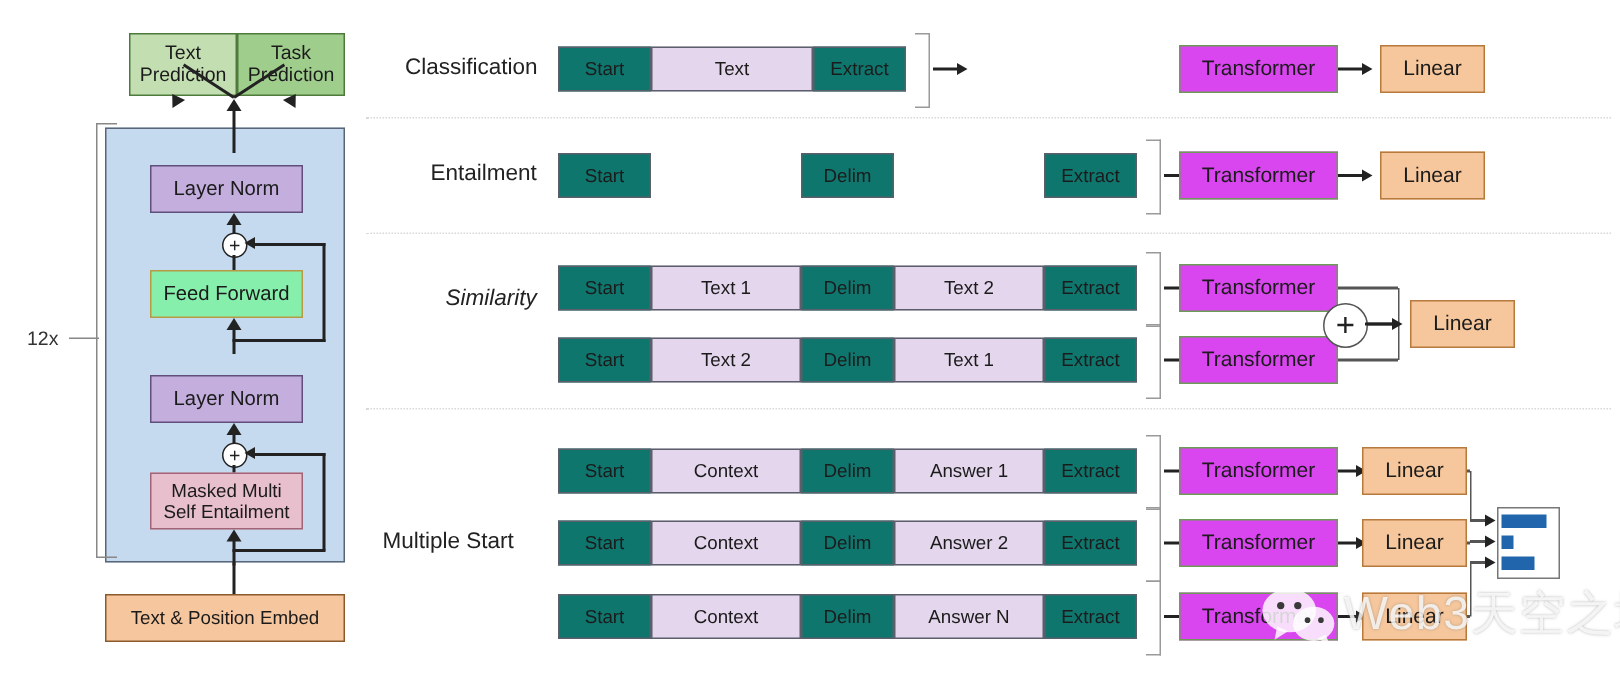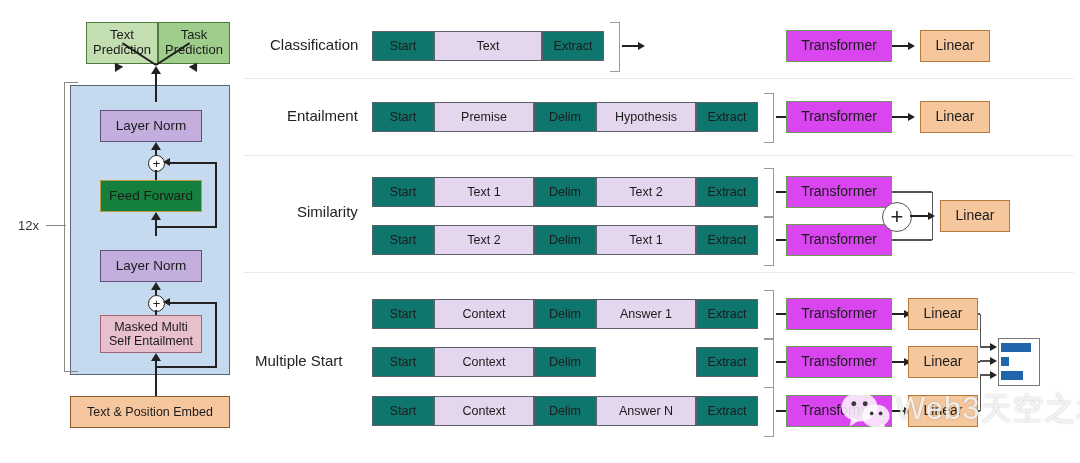--- a/index.html
+++ b/index.html
@@ -14,21 +14,21 @@
   .tok{border:1.4px solid #5a5f6b;font-size:12.5px;color:#1b1b1b;}
   .blue{background:#0f766e;}
   .purp{background:#e4d6ec;}
   .green{background:#d946ef;border-color:#6c9b57;}
   .orange{background:#f6c79c;border-color:#b7793c;}
 
   
   #left-panel{left:70px;top:85px;width:160px;height:290px;background:#c5d9ef;
               border:1.6px solid #5a6678;}
   .lnorm{background:#c3aede;border-color:#5f4f7a;font-size:13.5px;}
-  .ffwd{background:#15803d;border-color:#b69a44;font-size:13.5px;}
+  .ffwd{background:#86efac;border-color:#b69a44;font-size:13.5px;}
   .attn{background:#e8bfcd;border-color:#a06477;font-size:12.5px;}
   .gbox1{background:#c3dfb2;border-color:#4e7a3c;}
   .gbox2{background:#9fce8c;border-color:#4e7a3c;}
   .embed{background:#f6c79e;border-color:#8a5a2b;font-size:12.5px;}
 
   
   .vline{position:absolute;background:#222;width:1.8px;}
   .hline{position:absolute;background:#222;height:1.8px;}
   .gline{position:absolute;background:#777;}
   .arrow-up{position:absolute;width:0;height:0;border-left:5px solid transparent;
@@ -155,32 +155,30 @@
     <div class="box tok blue" style="left: 542px; top: 31px; width: 62px; height: 30px;">Extract</div>
     <div class="brk" style="left:610px;top:22px;height:48px;border-color:#9a9a9a;"></div>
     <div class="hline" style="left:622px;top:45.1px;width:18px;"></div>
     <div class="arrow-right" style="left:638px;top:41.5px;"></div>
     <div class="box green" style="left: 786px; top: 30px; width: 106px; height: 32px; font-size: 14px;">Transformer</div>
     <div class="hline" style="left:892px;top:45.1px;width:20px;"></div>
     <div class="arrow-right" style="left:908px;top:41.5px;"></div>
     <div class="box orange" style="left: 920px; top: 30px; width: 70px; height: 32px; font-size: 14px;">Linear</div>
     <div class="row-label" style="top: 107px; left: 287px;">Entailment</div>
     <div class="box tok blue" style="left: 372px; top: 102px; width: 62px; height: 30px;">Start</div>
-    <div class="box tok purp" style="left: 434px; top: 102px; width: 100px; height: 30px;">Premise</div>
     <div class="box tok blue" style="left: 534px; top: 102px; width: 62px; height: 30px;">Delim</div>
-    <div class="box tok purp" style="left: 596px; top: 102px; width: 100px; height: 30px;">Hypothesis</div>
     <div class="box tok blue" style="left: 696px; top: 102px; width: 62px; height: 30px;">Extract</div>
     <div class="brk" style="left:764px;top:93px;height:48px;border-color:#9a9a9a;"></div>
     <div class="hline" style="left:776px;top:116.1px;width:18px;"></div>
     <div class="arrow-right" style="left:792px;top:112.5px;"></div>
     <div class="box green" style="left: 786px; top: 101px; width: 106px; height: 32px; font-size: 14px;">Transformer</div>
     <div class="hline" style="left:892px;top:116.1px;width:20px;"></div>
     <div class="arrow-right" style="left:908px;top:112.5px;"></div>
     <div class="box orange" style="left: 920px; top: 101px; width: 70px; height: 32px; font-size: 14px;">Linear</div>
-    <div class="row-label" style="top: 203px; left: 297px;">Similarity</div>
+    <div class="row-label" style="top: 190px; left: 297px; font-style: italic;">Similarity</div>
     <div class="box tok blue" style="left: 372px; top: 177px; width: 62px; height: 30px;">Start</div>
     <div class="box tok purp" style="left: 434px; top: 177px; width: 100px; height: 30px;">Text 1</div>
     <div class="box tok blue" style="left: 534px; top: 177px; width: 62px; height: 30px;">Delim</div>
     <div class="box tok purp" style="left: 596px; top: 177px; width: 100px; height: 30px;">Text 2</div>
     <div class="box tok blue" style="left: 696px; top: 177px; width: 62px; height: 30px;">Extract</div>
     <div class="brk" style="left:764px;top:168px;height:48px;border-color:#9a9a9a;"></div>
     <div class="hline" style="left:776px;top:191.1px;width:18px;"></div>
     <div class="arrow-right" style="left:792px;top:187.5px;"></div>
     <div class="box green" style="left: 786px; top: 176px; width: 106px; height: 32px; font-size: 14px;">Transformer</div>
     <div class="box tok blue" style="left: 372px; top: 225px; width: 62px; height: 30px;">Start</div>
@@ -208,20 +206,21 @@
     <div class="box tok blue" style="left: 534px; top: 299px; width: 62px; height: 30px;">Delim</div>
     <div class="box tok purp" style="left: 596px; top: 299px; width: 100px; height: 30px;">Answer 1</div>
     <div class="box tok blue" style="left: 696px; top: 299px; width: 62px; height: 30px;">Extract</div>
     <div class="brk" style="left:764px;top:290px;height:48px;border-color:#9a9a9a;"></div>
     <div class="hline" style="left:776px;top:313.1px;width:18px;"></div>
     <div class="arrow-right" style="left:792px;top:309.5px;"></div>
     <div class="box green" style="left: 786px; top: 298px; width: 106px; height: 32px; font-size: 14px;">Transformer</div>
     <div class="box tok blue" style="left: 372px; top: 347px; width: 62px; height: 30px;">Start</div>
     <div class="box tok purp" style="left: 434px; top: 347px; width: 100px; height: 30px;">Context</div>
     <div class="box tok blue" style="left: 534px; top: 347px; width: 62px; height: 30px;">Delim</div>
+    <div class="box tok purp" style="left: 596px; top: 347px; width: 100px; height: 30px;">Answer 2</div>
     <div class="box tok blue" style="left: 696px; top: 347px; width: 62px; height: 30px;">Extract</div>
     <div class="brk" style="left:764px;top:338px;height:48px;border-color:#9a9a9a;"></div>
     <div class="hline" style="left:776px;top:361.1px;width:18px;"></div>
     <div class="arrow-right" style="left:792px;top:357.5px;"></div>
     <div class="box green" style="left: 786px; top: 346px; width: 106px; height: 32px; font-size: 14px;">Transformer</div>
     <div class="box tok blue" style="left: 372px; top: 396px; width: 62px; height: 30px;">Start</div>
     <div class="box tok purp" style="left: 434px; top: 396px; width: 100px; height: 30px;">Context</div>
     <div class="box tok blue" style="left: 534px; top: 396px; width: 62px; height: 30px;">Delim</div>
     <div class="box tok purp" style="left: 596px; top: 396px; width: 100px; height: 30px;">Answer N</div>
     <div class="box tok blue" style="left: 696px; top: 396px; width: 62px; height: 30px;">Extract</div>

